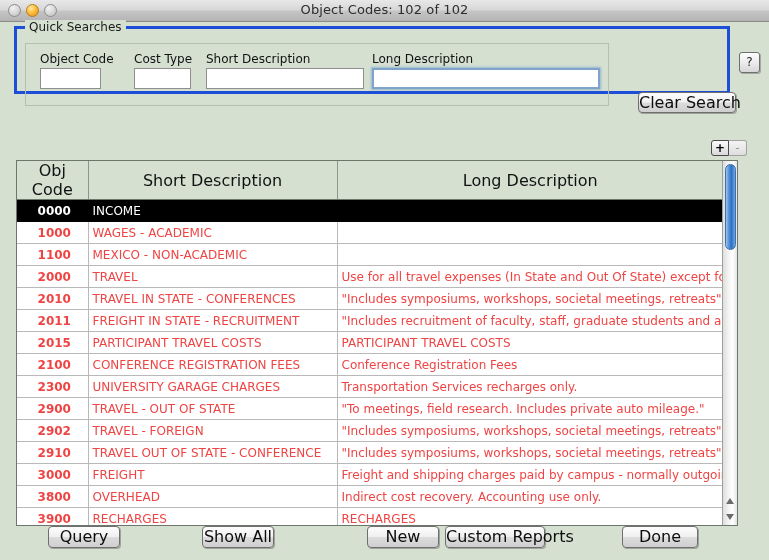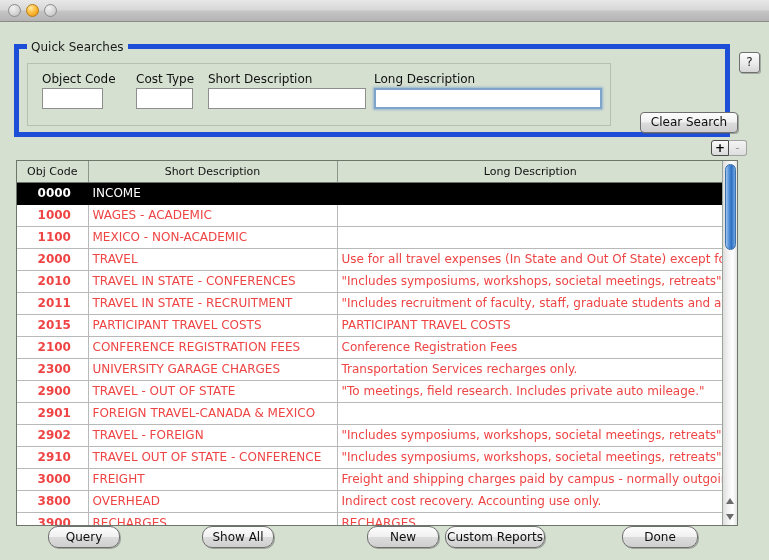--- a/index.html
+++ b/index.html
@@ -57,24 +57,24 @@
   #content {
     position: relative;
     height: 538px;
     background: #d5e0d1;
   }
 
   
   #quick-searches {
     position: absolute;
     left: 14px;
-    top: 22px;
+    top: 4px;
     width: 716px;
-    height: 93px;
-    border: 5px solid #1d4ed8;
+    height: 68px;
+    border: 3px solid #1d4ed8;
     box-sizing: border-box;
   }
   #qs-legend {
     position: absolute;
     left: 8px;
     top: -9px;
     background: #d5e0d1;
     padding: 0 4px;
     font-size: 12px;
     color: #1a1a1a;
@@ -114,21 +114,21 @@
     box-shadow: 0 0 2px 1px rgba(122,160,205,0.65);
   }
 
   
   .btn {
     display: inline-block;
     box-sizing: border-box;
     background: linear-gradient(to bottom, #fdfdfd 0%, #f0f0f0 48%, #dcdcdc 52%, #cfcfcf 100%);
     border: 1px solid #6f6f6f;
     border-radius: 4px;
-    font-size: 12px;
+    font-size: 16px;
     font-family: "DejaVu Sans", sans-serif;
     color: #0d0d0d;
     text-align: center;
     box-shadow: 1px 1px 0 rgba(90,90,90,0.45);
     cursor: default;
     white-space: nowrap;
     padding: 0;
     line-height: 20px;
     height: 22px;
   }
@@ -213,21 +213,21 @@
   }
   table.grid {
     border-collapse: collapse;
     table-layout: fixed;
     width: 706px;
     font-size: 12px;
   }
   table.grid th {
     background: #d5e0d1;
     font-weight: normal;
-    font-size: 11px;
+    font-size: 16px;
     color: #111;
     height: 21px;
     border-right: 1px solid #8d968b;
     border-bottom: 1px solid #6d766b;
     text-align: center;
     padding: 0;
     box-sizing: border-box;
   }
   table.grid th:last-child { border-right: none; }
   table.grid td {
@@ -307,38 +307,38 @@
     left: 0;
     bottom: 6px;
     width: 100%;
     height: 28px;
   }
   #bottom-bar .btn {
     position: absolute;
     top: 0;
     height: 22px;
     line-height: 20px;
-    border-radius: 10px;
   }
   #btn-query        { left: 48px;  width: 72px; }
   #btn-orderby      { left: 125px; width: 52px; margin-top: 40px; }
   #btn-showall      { left: 202px; width: 72px; }
   #btn-new          { left: 367px; width: 72px; }
   #btn-customreps   { left: 445px; width: 100px; }
   #btn-done         { left: 622px; width: 76px; }
 </style>
 </head>
 <body>
 
 <div id="titlebar">
   <div id="window-buttons">
     <div class="win-btn inactive"></div>
     <div class="win-btn amber"></div>
     <div class="win-btn inactive"></div>
   </div>
+  <div id="title-text">Object Codes: 102 of 102</div>
 </div>
 
 <div id="content">
 
   <div id="quick-searches">
     <div id="qs-legend">Quick Searches</div>
 
     <div id="qs-inner">
       <div class="qs-field" style="left:14px; top:8px;">
         <span class="qs-label">Object Code</span>
@@ -407,21 +407,21 @@
               <td>TRAVEL</td>
               <td>Use for all travel expenses (In State and Out Of State) except for c</td>
             </tr>
             <tr>
               <td class="col-code">2010</td>
               <td>TRAVEL IN STATE - CONFERENCES</td>
               <td>"Includes symposiums, workshops, societal meetings, retreats"</td>
             </tr>
             <tr>
               <td class="col-code">2011</td>
-              <td>TRAVEL IN STATE - RECRUITMENT</td>
+              <td>FREIGHT IN STATE - RECRUITMENT</td>
               <td>"Includes recruitment of faculty, staff, graduate students and athle</td>
             </tr>
             <tr>
               <td class="col-code">2015</td>
               <td>PARTICIPANT TRAVEL COSTS</td>
               <td>PARTICIPANT TRAVEL COSTS</td>
             </tr>
             <tr>
               <td class="col-code">2100</td>
               <td>CONFERENCE REGISTRATION FEES</td>
@@ -429,25 +429,20 @@
             </tr>
             <tr>
               <td class="col-code">2300</td>
               <td>UNIVERSITY GARAGE CHARGES</td>
               <td>Transportation Services recharges only.</td>
             </tr>
             <tr>
               <td class="col-code">2900</td>
               <td>TRAVEL - OUT OF STATE</td>
               <td>"To meetings, field research.  Includes private auto mileage."</td>
-            </tr>
-            <tr>
-              <td class="col-code">2901</td>
-              <td>FOREIGN TRAVEL-CANADA &amp; MEXICO</td>
-              <td></td>
             </tr>
             <tr>
               <td class="col-code">2902</td>
               <td>TRAVEL - FOREIGN</td>
               <td>"Includes symposiums, workshops, societal meetings, retreats"</td>
             </tr>
             <tr>
               <td class="col-code">2910</td>
               <td>TRAVEL OUT OF STATE - CONFERENCE</td>
               <td>"Includes symposiums, workshops, societal meetings, retreats"</td>

